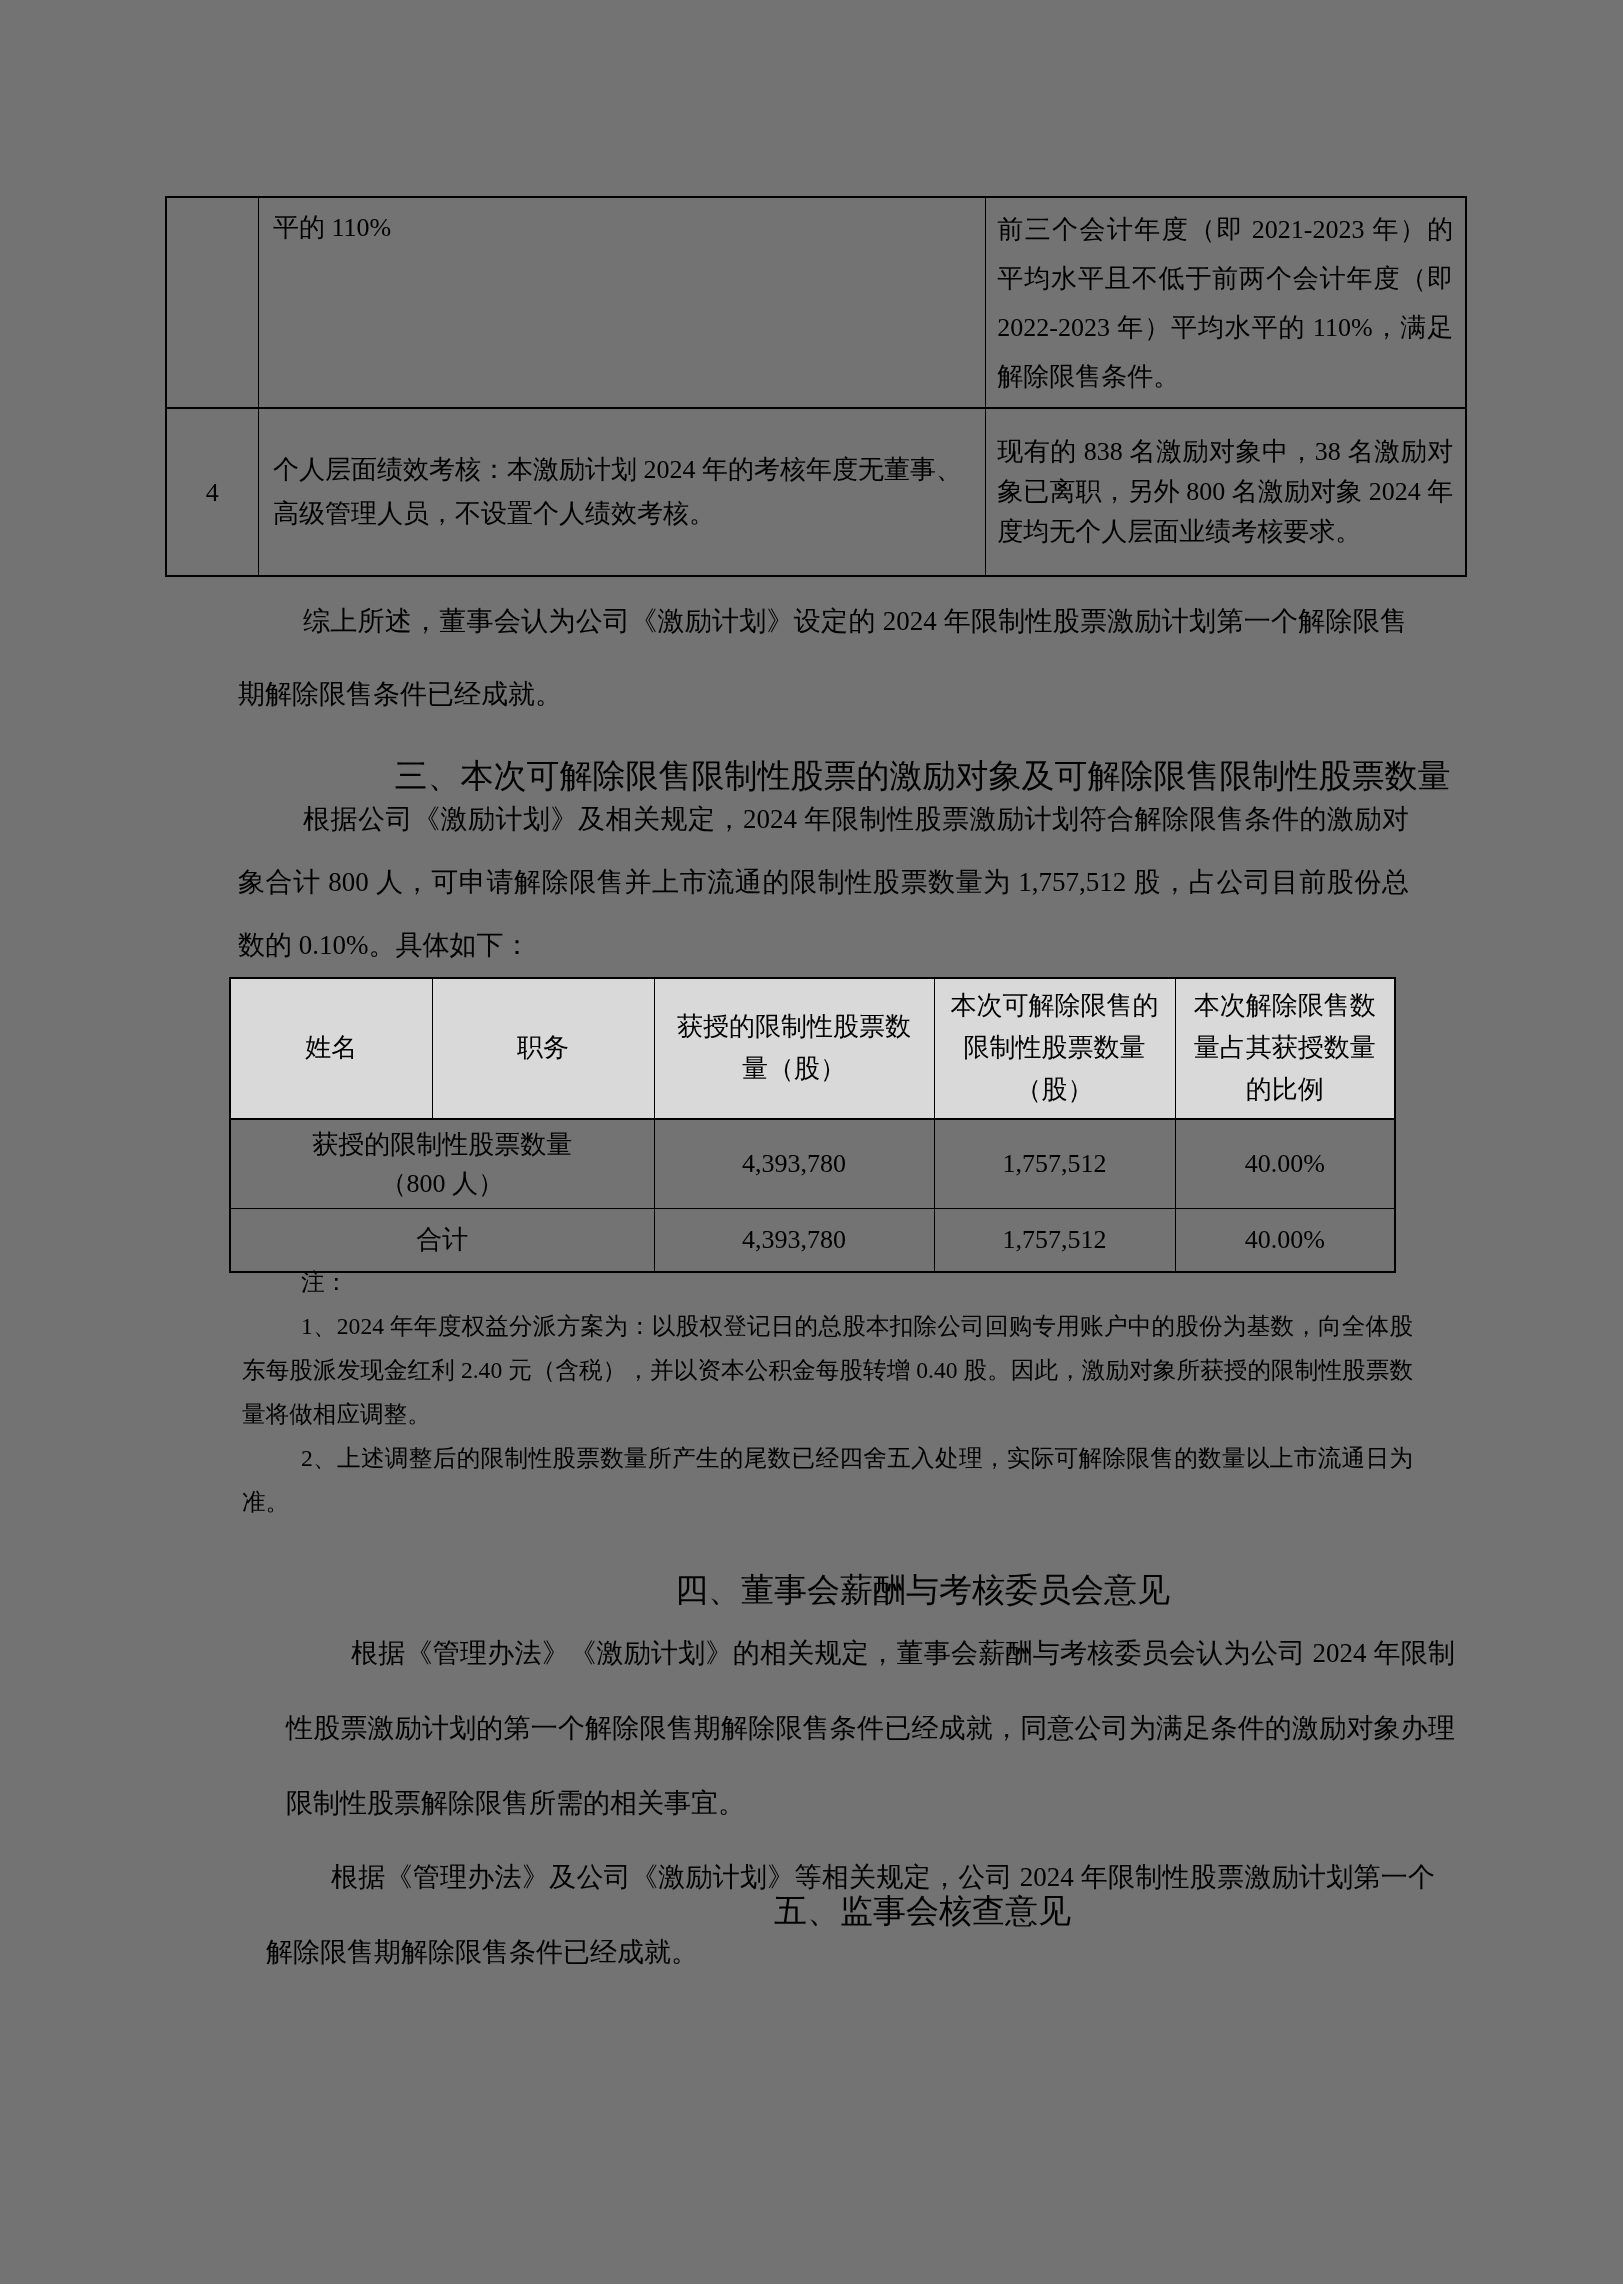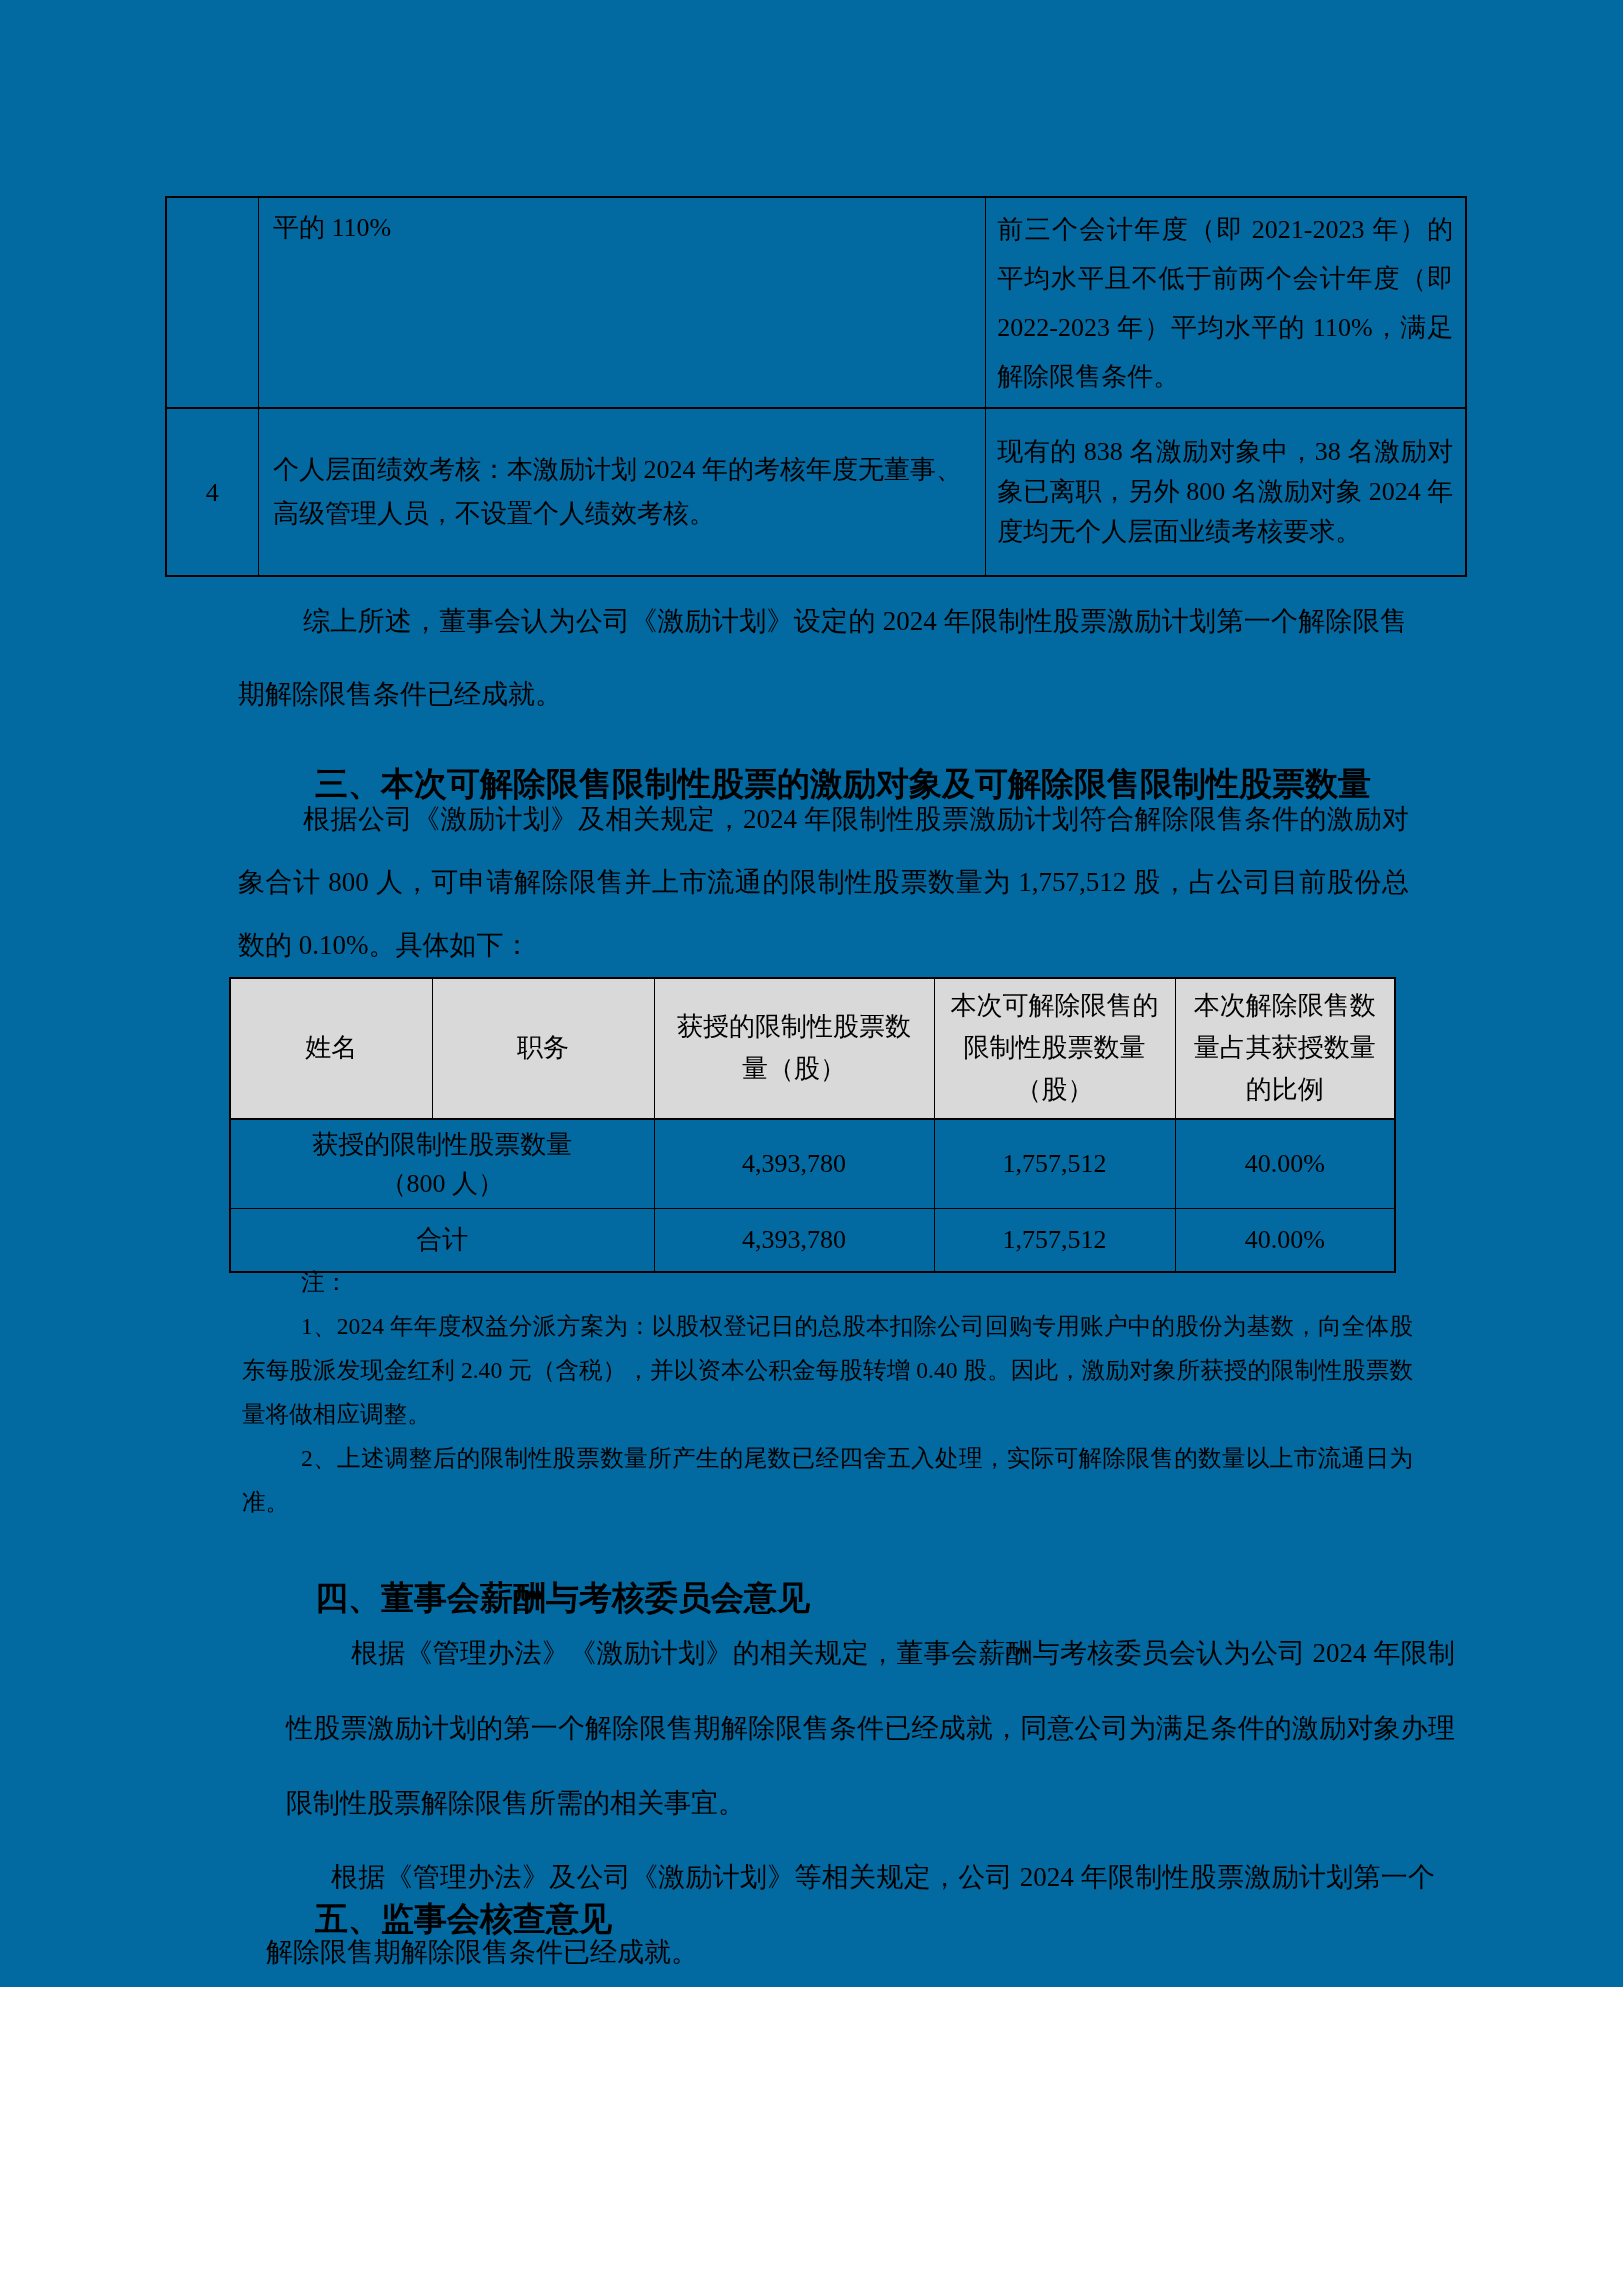--- a/index.html
+++ b/index.html
@@ -3,22 +3,22 @@
 <meta charset="utf-8">
 <style>
   html, body {
     margin: 0;
     padding: 0;
     background: #ffffff;
   }
   .page {
     position: relative;
     width: 1623px;
-    height: 1987px;
-    background: #0369a1;
+    height: 2284px;
+    background: #737373;
     color: #000000;
     font-family: "Liberation Serif", "DejaVu Serif", serif;
     overflow: hidden;
   }
   .abs { position: absolute; }
 
   
   .t1 {
     border-collapse: collapse;
     table-layout: fixed;
@@ -69,25 +69,26 @@
     font-size: 27px;
     text-indent: 65px;
     text-align: justify;
     margin: 0;
   }
   .lh112 { line-height: 73px; }
   .lh114 { line-height: 75px; }
   .lh96  { line-height: 63px; }
   .heading {
     font-size: 33px;
-    font-weight: bold;
+    font-weight: normal;
     text-indent: 65px;
     line-height: 39px;
-    margin: 12px;
+    margin: 4px;
     white-space: nowrap;
+    text-align: center;
   }
 
   
   .t2 {
     border-collapse: collapse;
     table-layout: fixed;
     width: 1165px;
     font-size: 26px;
     border: 2px solid #000;
   }

